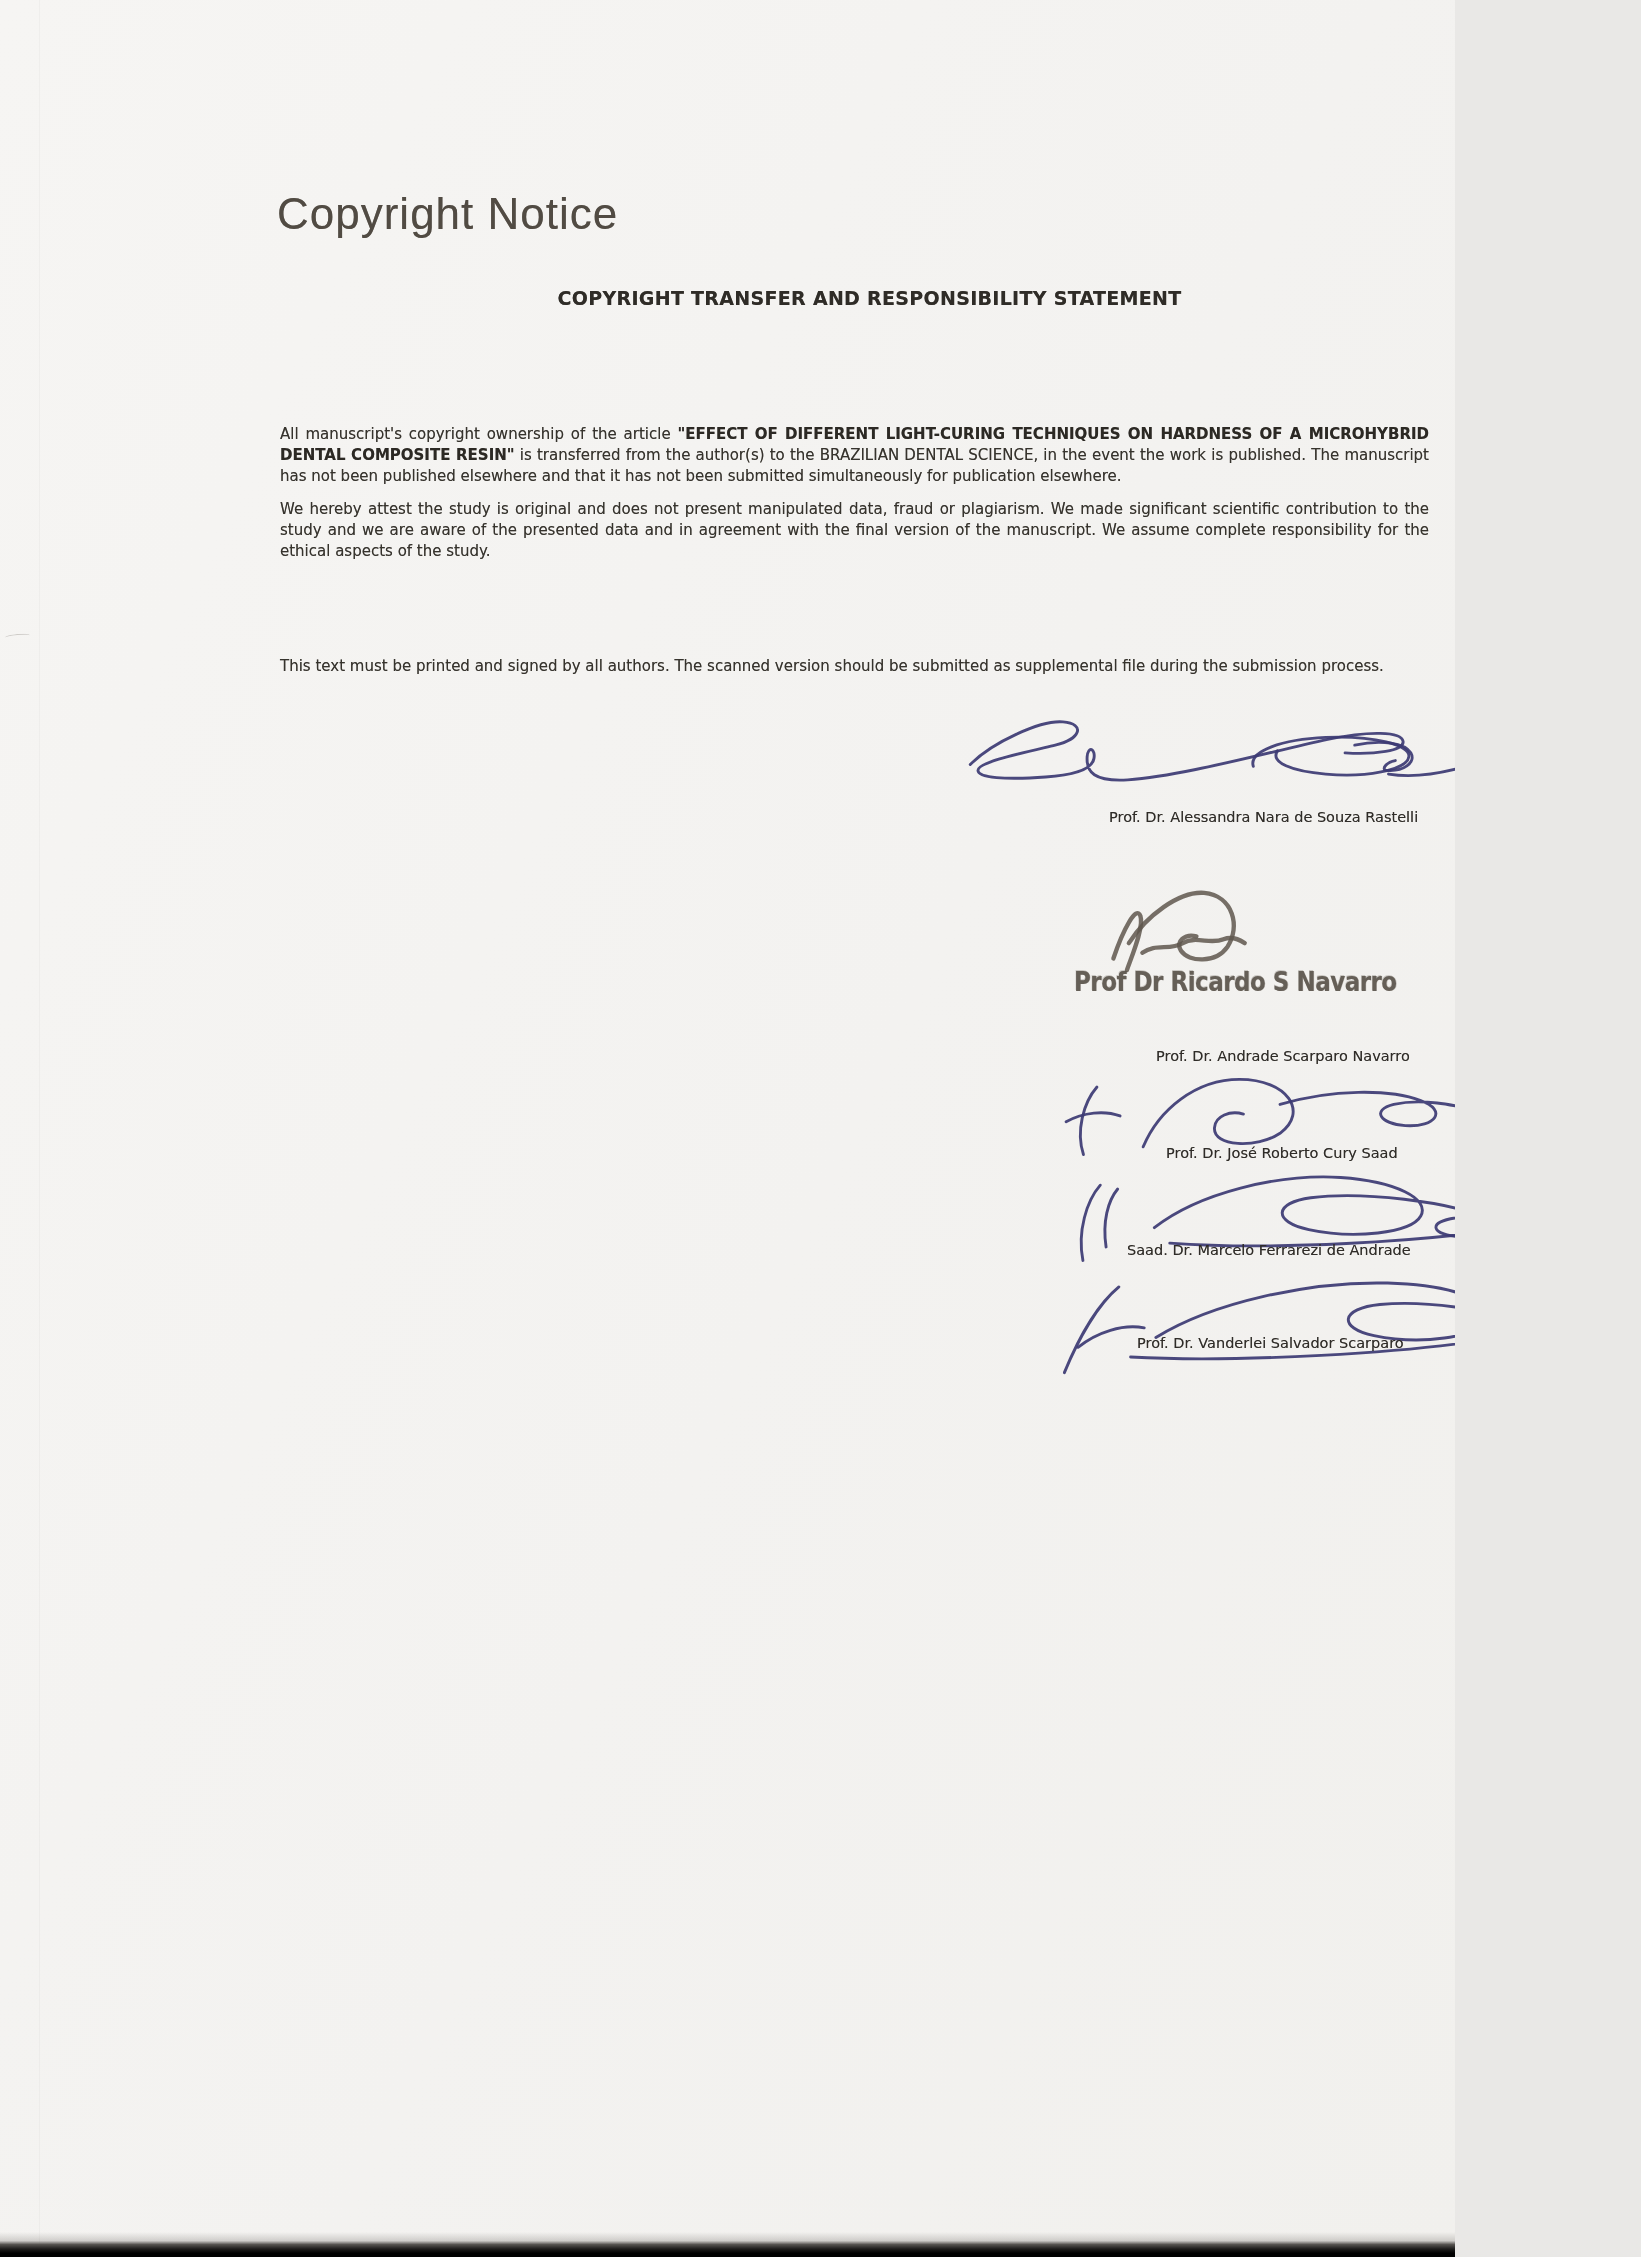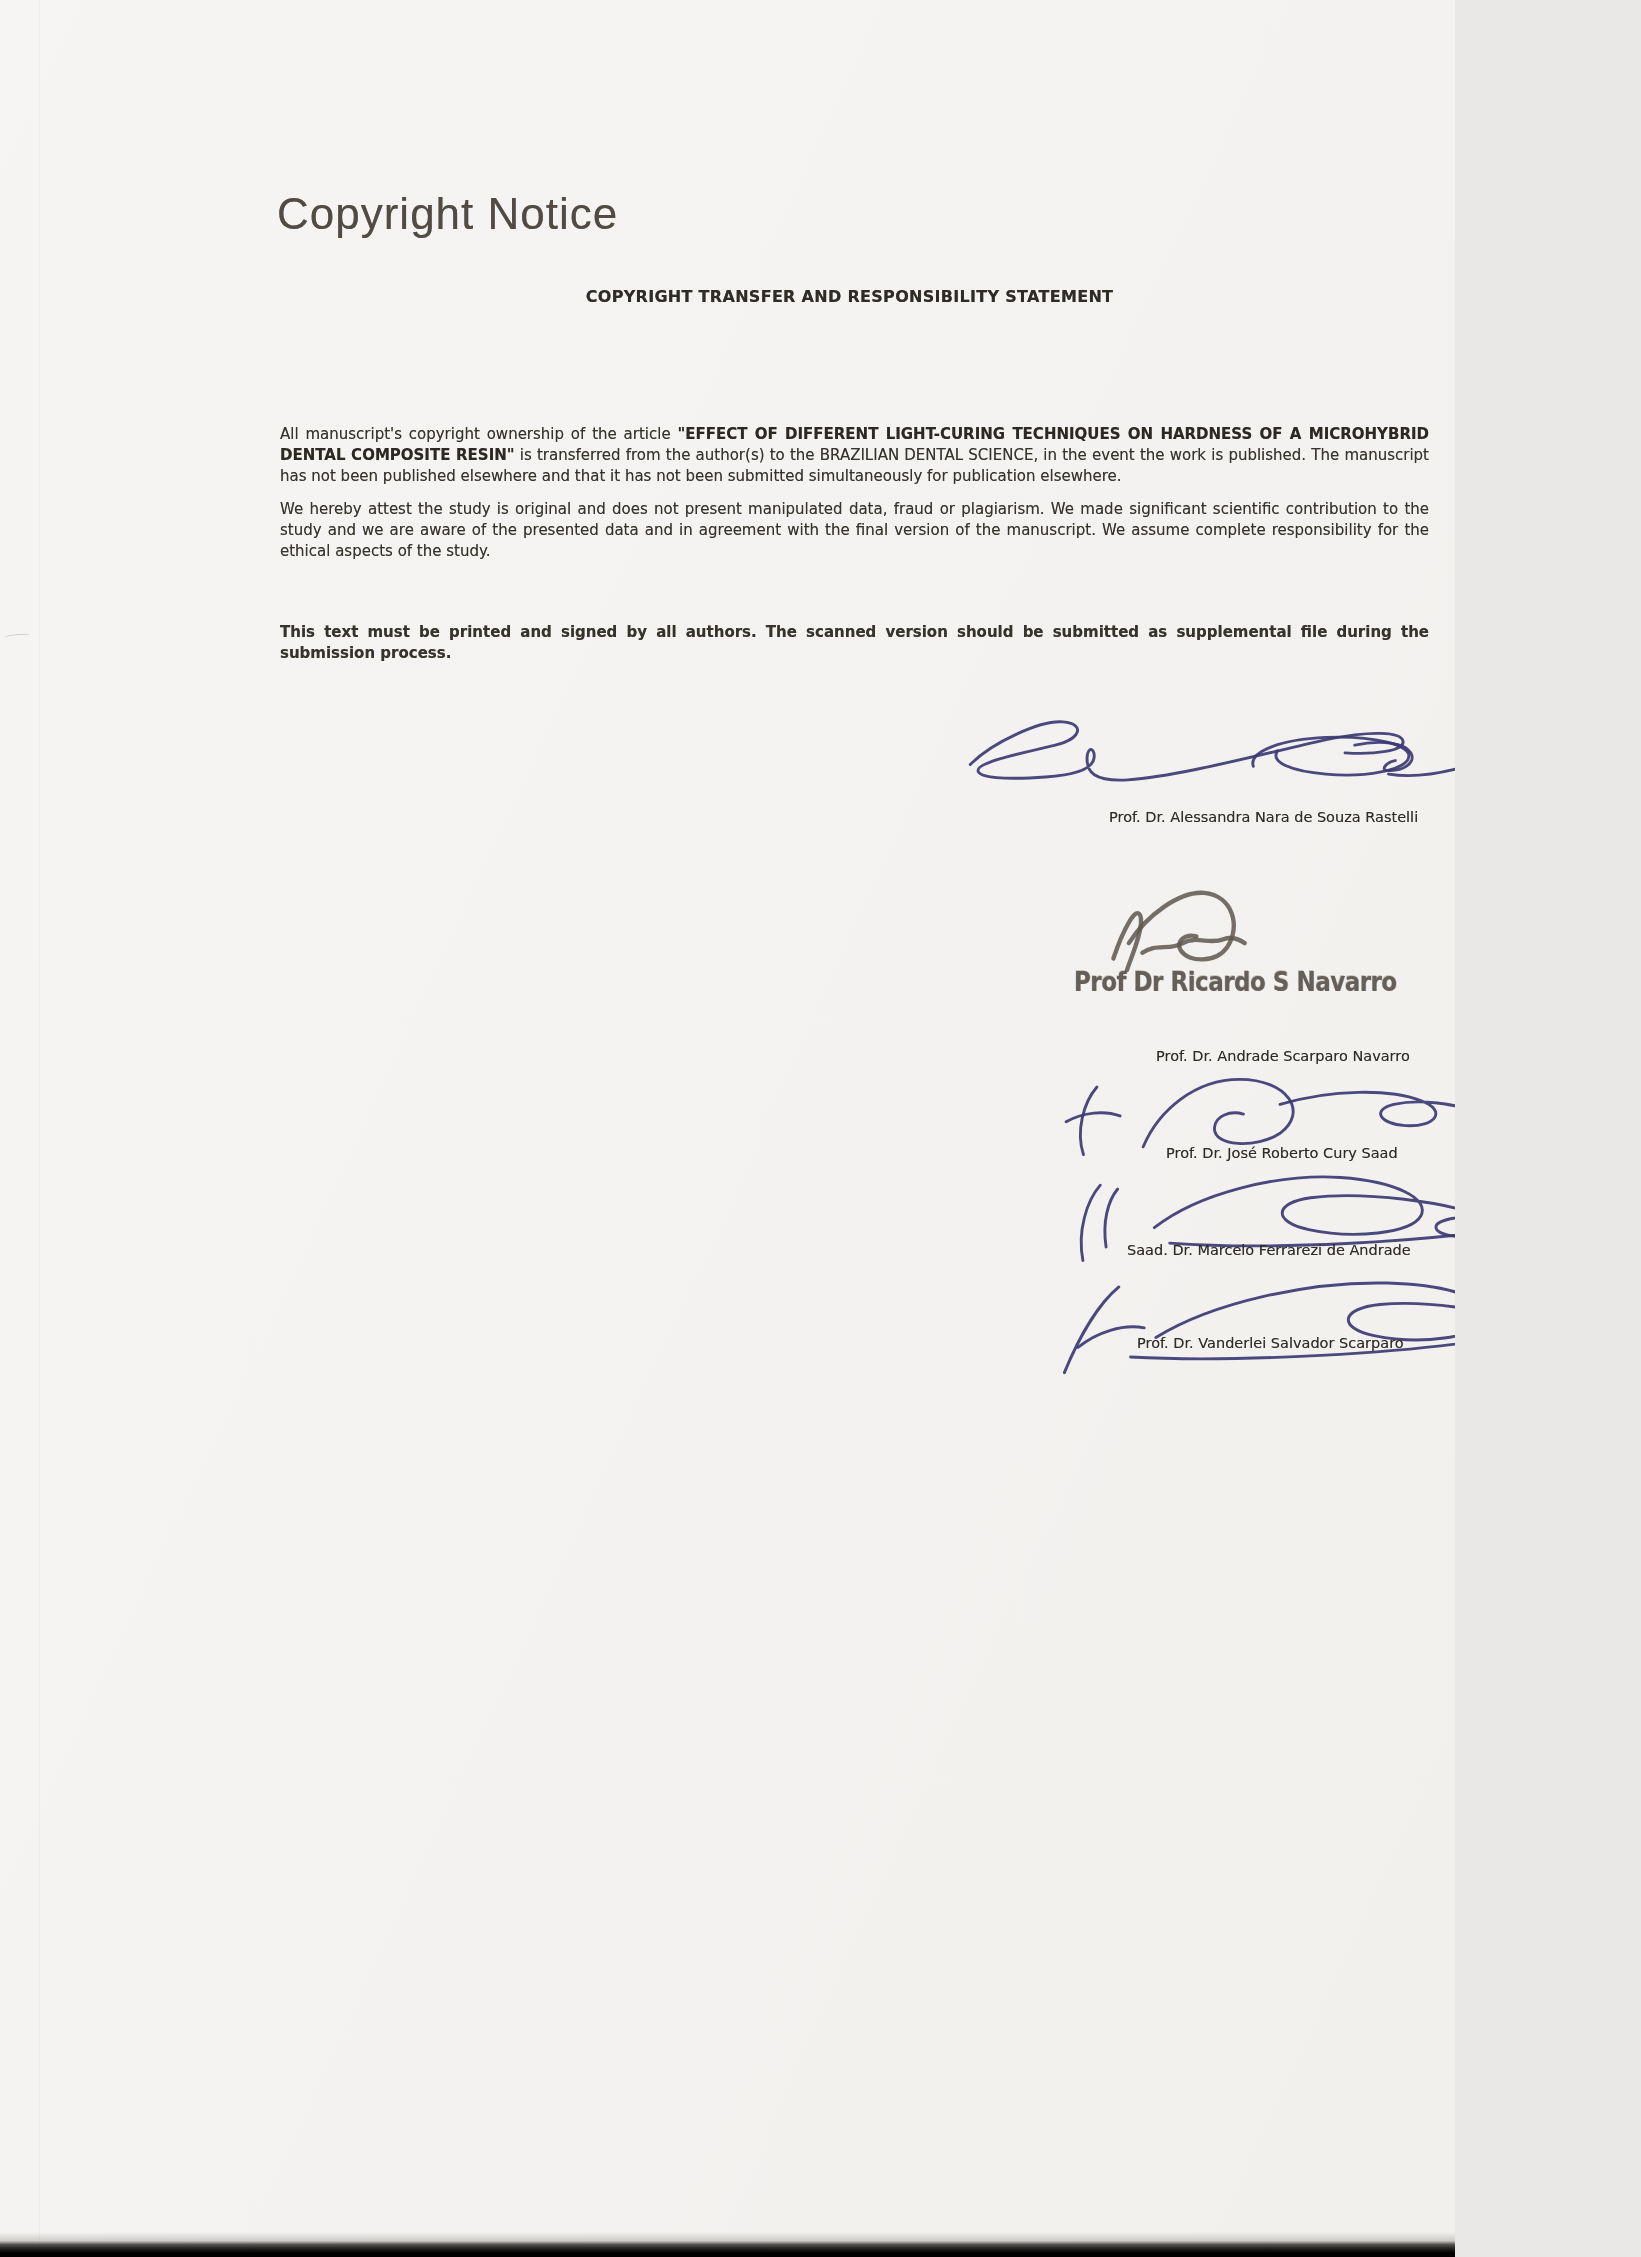--- a/index.html
+++ b/index.html
@@ -21,33 +21,33 @@
     border-top:1.9px solid rgba(115,110,104,.30);
     transform:rotate(-5deg);border-radius:50%;
   }
   .page-title{
     position:absolute;left:277px;top:189px;margin:0;
     font-family:"Liberation Sans",sans-serif;
     font-size:44px;font-weight:400;letter-spacing:1px;
     color:#514b43;text-shadow:0 0 0.6px rgba(80,74,66,.55);
   }
   .subtitle{
-    position:absolute;left:275px;top:287px;width:1149px;
-    text-align:center;font-size:16px;font-weight:700;
+    position:absolute;left:295px;top:287px;width:1149px;
+    text-align:center;font-size:19px;font-weight:700;
     letter-spacing:0.3px;color:#2f2c27;
     text-shadow:0 0 0.4px rgba(50,46,40,.6);
   }
   .para{
     position:absolute;left:280px;width:1149px;margin:0;
     font-size:15px;line-height:21px;color:#36332d;
     text-align:justify;text-shadow:0 0 0.4px rgba(50,46,40,.5);
   }
   .p1{top:400px;margin-top:24px;}
   .p2{top:499px;}
-  .p3{top:622px;font-weight:700;}
+  .p3{top:656px;font-weight:400;}
   .para b{font-weight:700;color:#2c2924;}
   .sig{position:absolute;overflow:visible;}
   .sig path{fill:none;stroke:#3c3973;stroke-width:3;stroke-linecap:round;stroke-linejoin:round;opacity:.92;}
   .sig.stamp path{stroke:#5f574e;stroke-width:4.5;opacity:.85;}
   .sig1{left:949px;top:689px;width:512px;height:118px;}
   .stampsig{left:1096px;top:883px;width:198px;height:97px;}
   .stamp-text{
     position:absolute;left:1074px;top:967px;
     font-size:23px;font-weight:700;letter-spacing:-0.5px;color:#5a534b;
     transform:scaleY(1.12);transform-origin:left top;opacity:.92;

